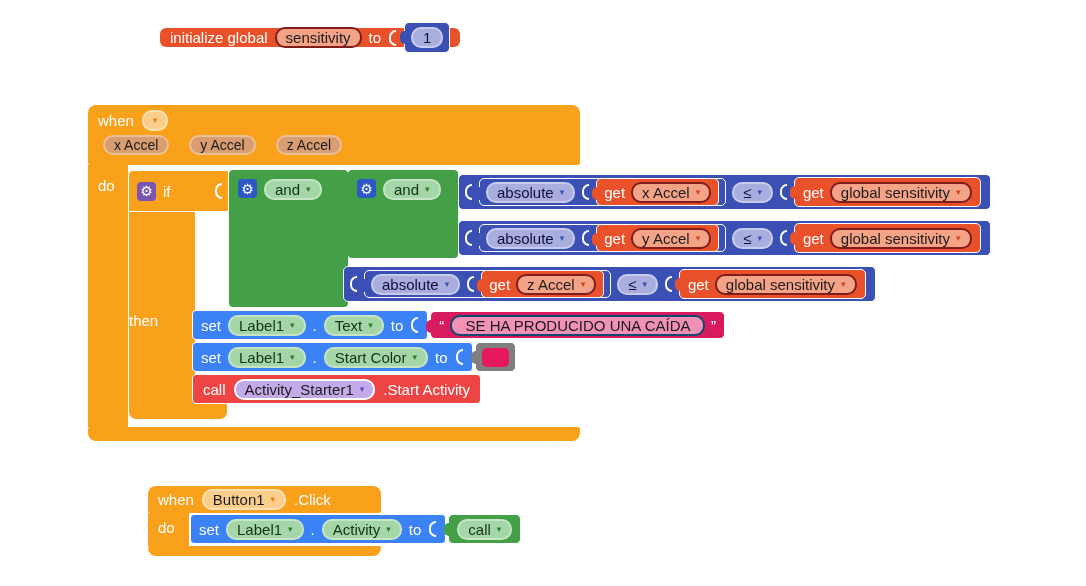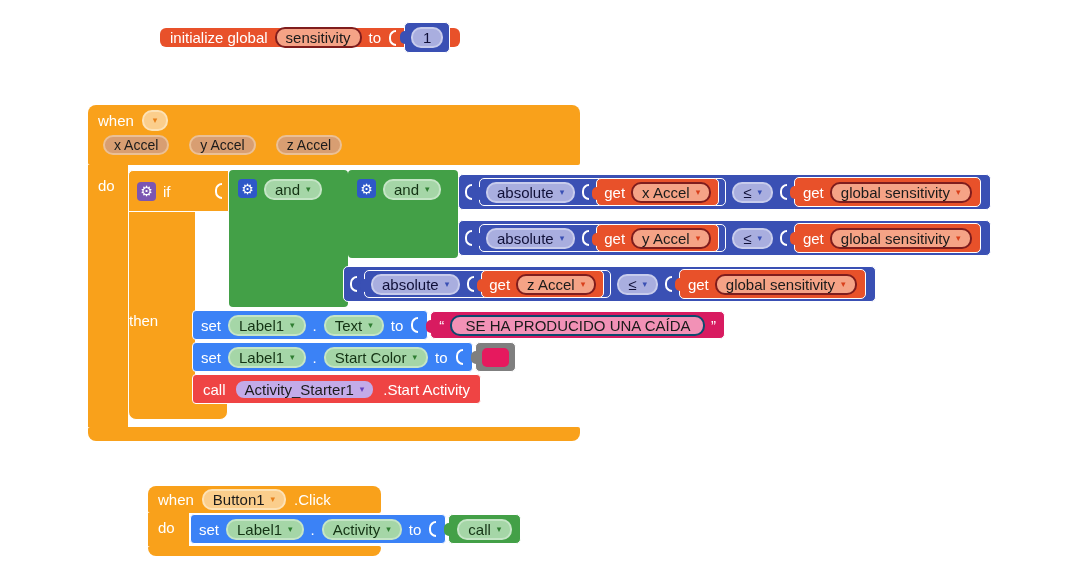--- a/index.html
+++ b/index.html
@@ -26,21 +26,21 @@
   .c-peach{background:#FBCE8C;border:2px solid #FDE2B6}
   .c-peach .arr{color:#E7801B}
   .c-param{background:#D89E72;border:2px solid #EBC096;height:20px;font-size:14px}
   .c-red{background:#F5A386;border:2px solid #7f1d1d}
   .c-red .arr{color:#D8401C}
   .c-lav{background:#A9AEDF;border:2px solid #C8CCEC;color:#101038}
   .c-lav .arr{color:#3A50B4}
   .c-green{background:#A5D6A7;border:2px solid #C5E5C6;color:#143314}
   .c-green .arr{color:#2F7D32}
   .c-pink{background:#F291B6;border:2px solid #0c4a6e;white-space:pre}
-  .c-purple{background:#C3ABE9;border:2px solid #ef4444}
+  .c-purple{background:#C3ABE9;border:2px solid #ffffff}
   .c-purple .arr{color:#6742BE}
   .rtop{border-radius:8px 8px 2px 2px}
   .rbot{border-radius:2px 2px 8px 8px}
   .r6{border-radius:6px}
   .wb{border:1px solid #fff}
   .swatch{width:27px;height:19px;border-radius:5px;background:#E6195E}
   .quote{font-size:15px;color:#fff}
 </style>
 </head>
 <body>

